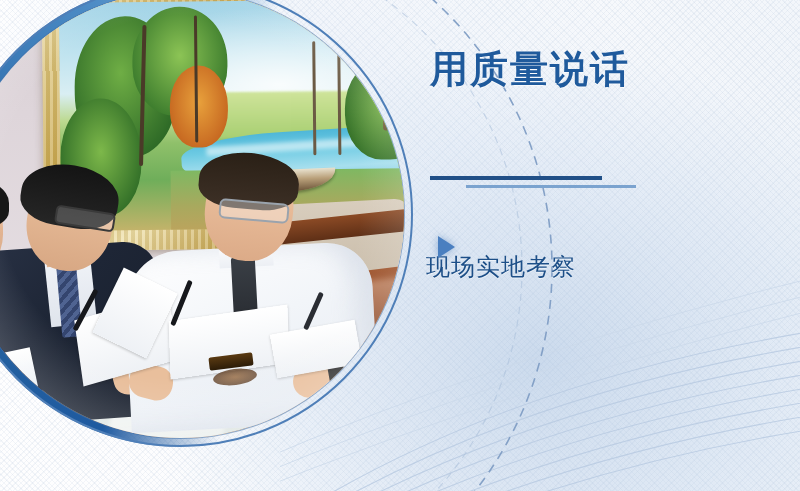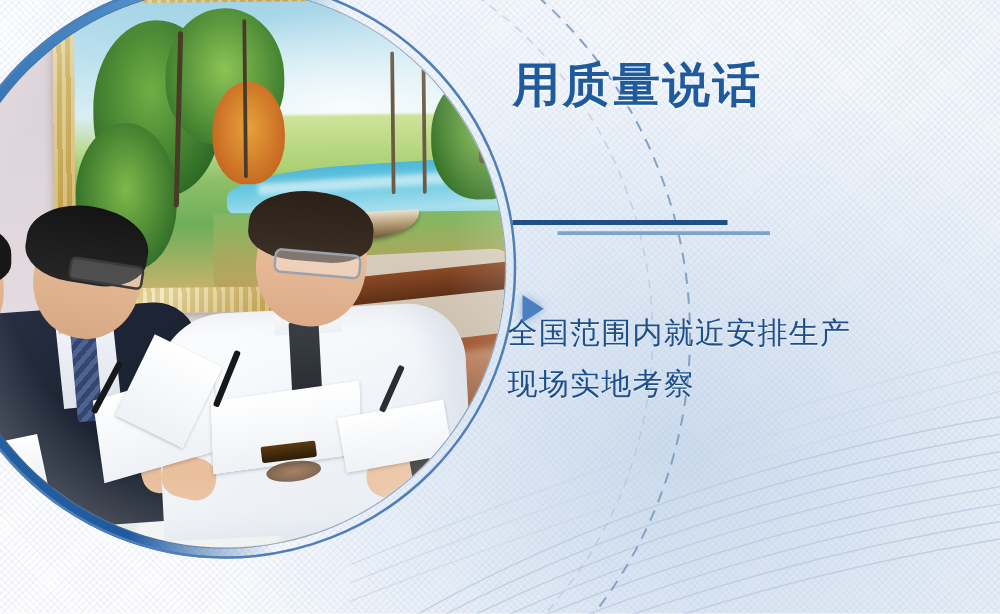--- a/index.html
+++ b/index.html
@@ -249,21 +249,21 @@
      background:radial-gradient(ellipse,#8c5a2c,#40230e);border-radius:50%;transform:rotate(-7deg);opacity:.75;}
 
   
   .photo-tint{
     position:absolute;inset:0;
     background:radial-gradient(circle at 50% 46%, rgba(255,255,255,0) 55%, rgba(255,255,255,.35) 88%, rgba(255,255,255,.6) 100%);
   }
 
   
   .content{
-    position:absolute;left:398px;top:0;width:382px;height:352px;
+    position:absolute;left:418px;top:0;width:382px;height:352px;
   }
   .headline{
     position:absolute;left:12px;top:42px;width:360px;
     color:#1f5a9c;
     font-size:38px;line-height:54px;font-weight:bold;
     letter-spacing:2px;
     text-shadow:0 1px 0 rgba(255,255,255,.7);
   }
   .headline .l2{display:block;}
 
@@ -421,21 +421,20 @@
     <div class="divider">
       <div class="div-top"></div>
       <div class="div-bot"></div>
     </div>
 
     <div class="bullets">
 
       <div class="bullet">
         <span class="arrow"></span>
         <span class="lines">
-          <span class="line">全国范围内就近安排生产</span>
           <span class="line">现场实地考察</span>
         </span>
       </div>
 
 
     </div>
   </div>
 
 </div>
 

